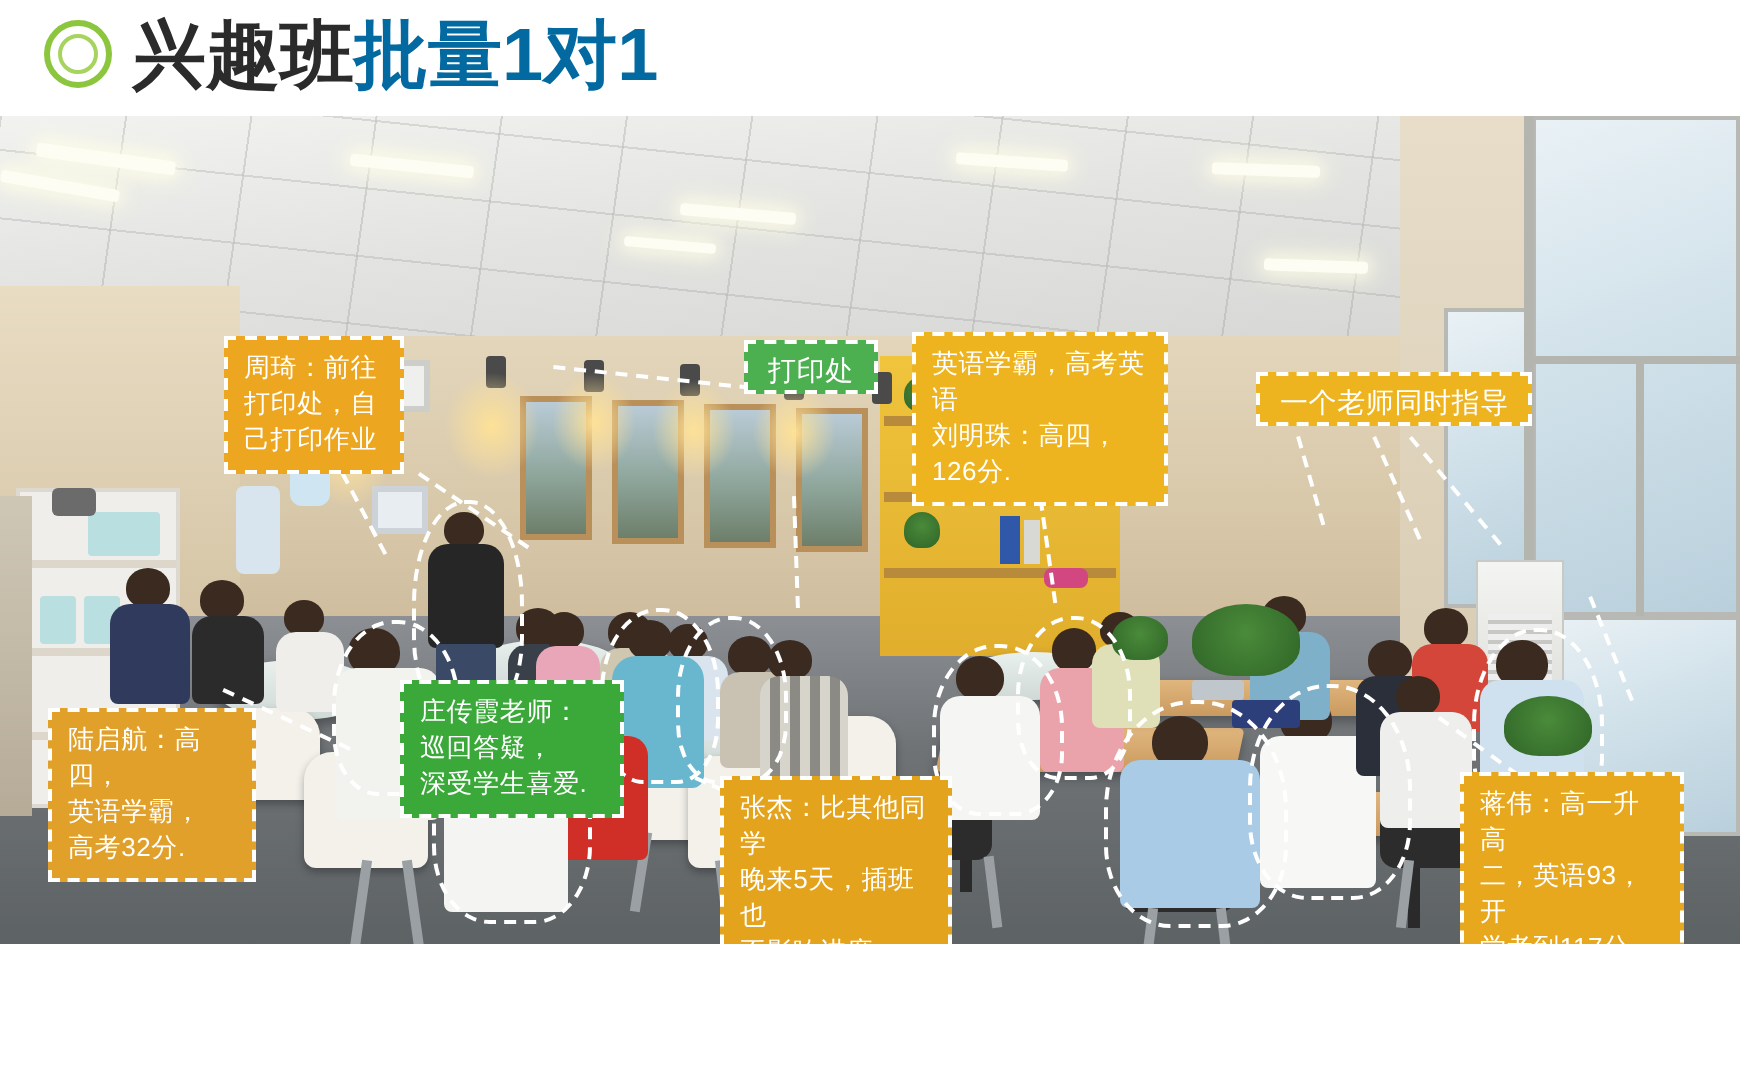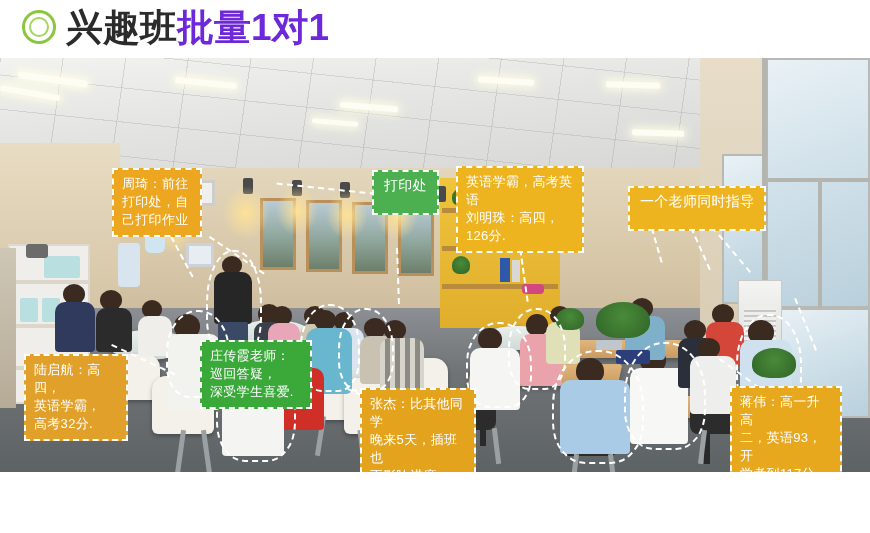--- a/index.html
+++ b/index.html
@@ -6,21 +6,21 @@
   body{width:870px;height:533px;overflow:hidden;font-family:"Liberation Sans","DejaVu Sans",sans-serif;}
   #page{position:relative;width:870px;height:533px;background:#ffffff;}
 
   
   #header{position:absolute;left:0;top:0;width:870px;height:58px;background:#ffffff;}
   #ring-icon{position:absolute;left:22px;top:10px;width:34px;height:34px;border:3px solid #8cc63f;border-radius:50%;box-sizing:border-box;}
   #ring-icon::after{content:"";position:absolute;left:4px;top:4px;right:4px;bottom:4px;border:2px solid #a6d45f;border-radius:50%;}
   #header-title{position:absolute;left:66px;top:2px;height:52px;line-height:52px;white-space:nowrap;
     font-size:37px;font-weight:bold;letter-spacing:0px;}
   .ht-dark{color:#2b2b2b;}
-  .ht-orange{color:#6d28d9;text-align:center;}
+  .ht-orange{color:#0369a1;text-align:center;}
 
   
   #photo{position:absolute;left:0;top:58px;width:870px;height:414px;overflow:hidden;background:#c8bfae;}
   .ph{position:absolute;}
 
   
   #ceiling{left:0;top:0;width:870px;height:120px;
     background:linear-gradient(175deg,#f2f2f0 0%,#e3e3e1 45%,#d4d4d2 100%);}
   #ceiling-grid{left:0;top:0;width:870px;height:120px;opacity:.55;
     background-image:
@@ -68,21 +68,21 @@
   .trace{position:absolute;border:2px dashed #ffffff;border-radius:48% 48% 36% 36%;}
   
   .conn{position:absolute;height:0;border-top:2px dashed #ffffff;transform-origin:0 0;}
 
   
   .label{position:absolute;box-sizing:border-box;border:2px dashed #ffffff;padding:5px 8px 6px 8px;
     color:#ffffff;font-size:13px;line-height:18px;letter-spacing:.3px;}
   .label.orange{background:#eda61f;}
   .label.amber{background:#edb41f;}
   .label.green{background:#3aa93a;}
-  .label.onerow{padding:4px 10px 18px 10px;font-size:14px;line-height:19px;}
+  .label.onerow{padding:4px 10px 0 10px;font-size:14px;line-height:19px;}
   .label.pillgreen{background:#4cb050;}
 
   
   #footer{position:absolute;left:0;top:472px;width:870px;height:61px;background:#9bc850;}
   #footer-text{position:absolute;right:18px;top:0;height:61px;line-height:61px;white-space:nowrap;color:#ffffff;font-size:24px;}
   #footer-text b{font-size:30px;font-weight:bold;}
 </style>
 </head>
 <body>
 

